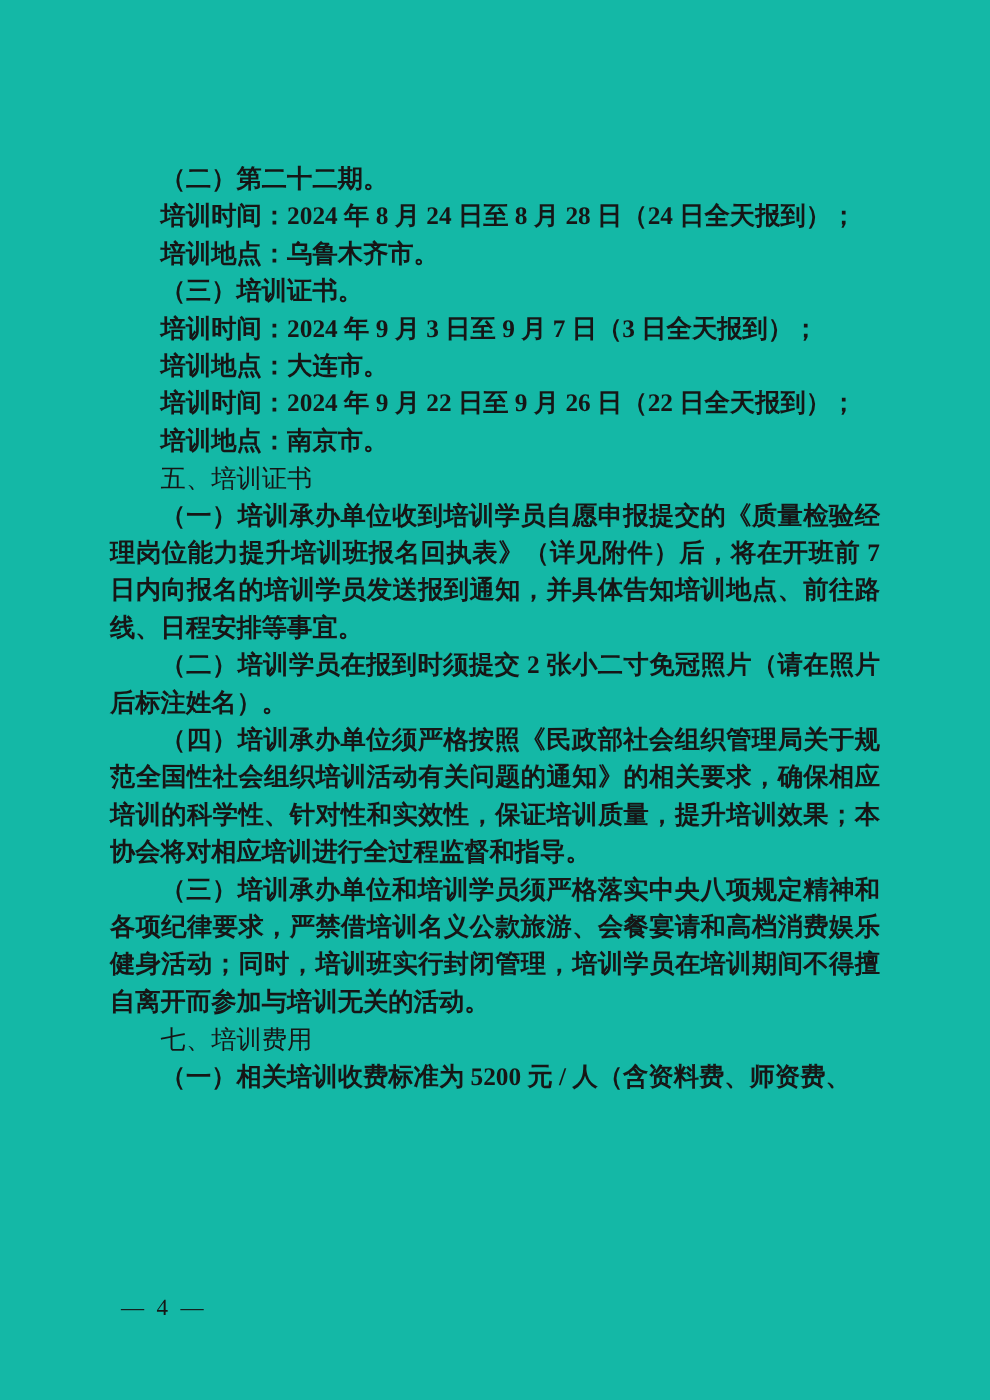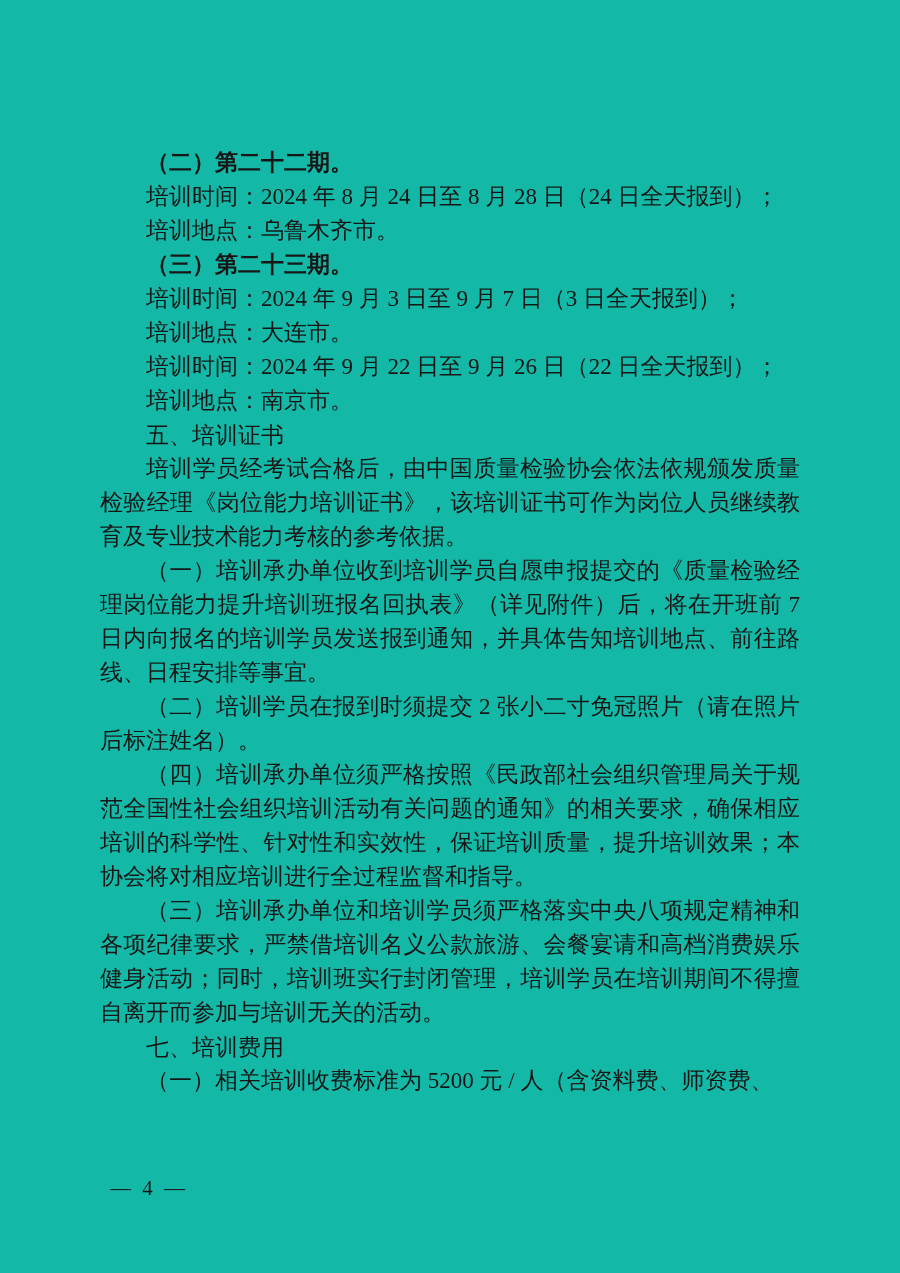--- a/index.html
+++ b/index.html
@@ -25,21 +25,21 @@
   .para, .h-session, .h-section {
     margin: 0;
     padding: 0;
     font-size: 23px;
     line-height: 34px;
     text-indent: 2em;
     word-break: break-all;
   }
   .para {
     font-family: "Liberation Serif", serif;
-    font-weight: normal;
+    font-weight: bold;
     text-align: justify;
   }
   .h-session {
     font-family: "Liberation Serif", serif;
     font-weight: bold;
   }
   .h-section {
     font-family: "Liberation Sans", sans-serif;
     font-weight: normal;
   }
@@ -55,27 +55,26 @@
   }
 </style>
 </head>
 <body>
 
 <div class="page">
   <div class="content">
     <p class="h-session">（二）第二十二期。</p>
     <p class="para">培训时间：2024 年 8 月 24 日至 8 月 28 日（24 日全天报到）；</p>
     <p class="para">培训地点：乌鲁木齐市。</p>
-    <p class="h-session">（三）第二十三期。</p>
+    <p class="h-session">（三）培训证书。</p>
     <p class="para">培训时间：2024 年 9 月 3 日至 9 月 7 日（3 日全天报到）；</p>
     <p class="para">培训地点：大连市。</p>
     <p class="para">培训时间：2024 年 9 月 22 日至 9 月 26 日（22 日全天报到）；</p>
     <p class="para">培训地点：南京市。</p>
     <p class="h-section">五、培训证书</p>
-    <p class="para">培训学员经考试合格后，由中国质量检验协会依法依规颁发质量检验经理《岗位能力培训证书》，该培训证书可作为岗位人员继续教育及专业技术能力考核的参考依据。</p>
     <p class="para">（一）培训承办单位收到培训学员自愿申报提交的《质量检验经理岗位能力提升培训班报名回执表》（详见附件）后，将在开班前 7 日内向报名的培训学员发送报到通知，并具体告知培训地点、前往路线、日程安排等事宜。</p>
     <p class="para">（二）培训学员在报到时须提交 2 张小二寸免冠照片（请在照片后标注姓名）。</p>
     <p class="para">（四）培训承办单位须严格按照《民政部社会组织管理局关于规范全国性社会组织培训活动有关问题的通知》的相关要求，确保相应培训的科学性、针对性和实效性，保证培训质量，提升培训效果；本协会将对相应培训进行全过程监督和指导。</p>
     <p class="para">（三）培训承办单位和培训学员须严格落实中央八项规定精神和各项纪律要求，严禁借培训名义公款旅游、会餐宴请和高档消费娱乐健身活动；同时，培训班实行封闭管理，培训学员在培训期间不得擅自离开而参加与培训无关的活动。</p>
     <p class="h-section">七、培训费用</p>
     <p class="para">（一）相关培训收费标准为 5200 元 / 人（含资料费、师资费、</p>
   </div>
   <div class="page-number">— 4 —</div>
 </div>
 

